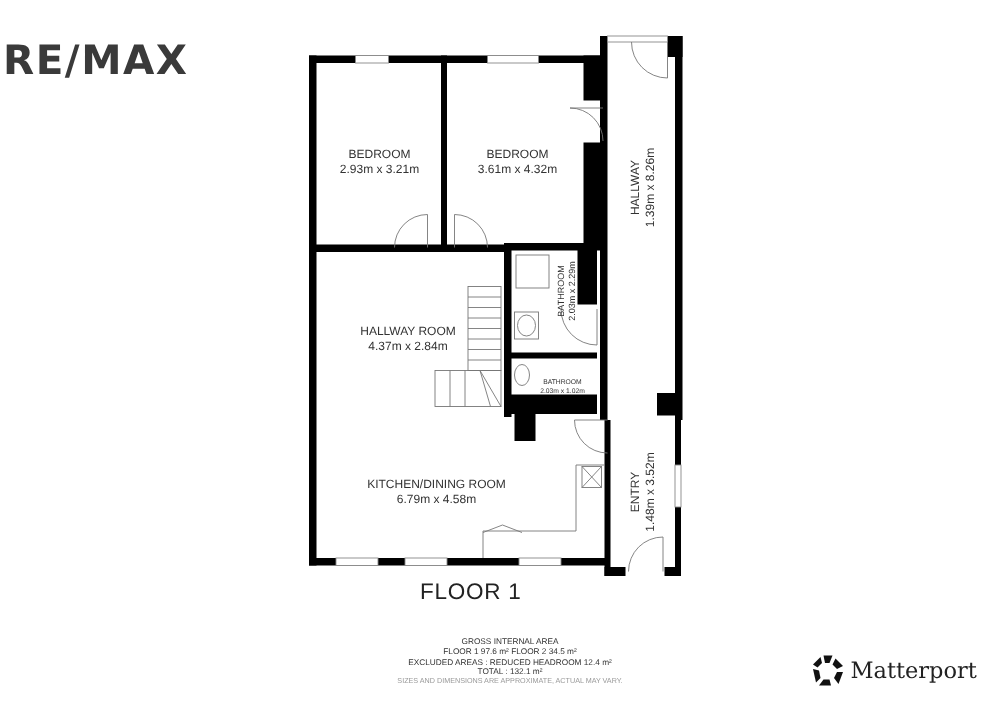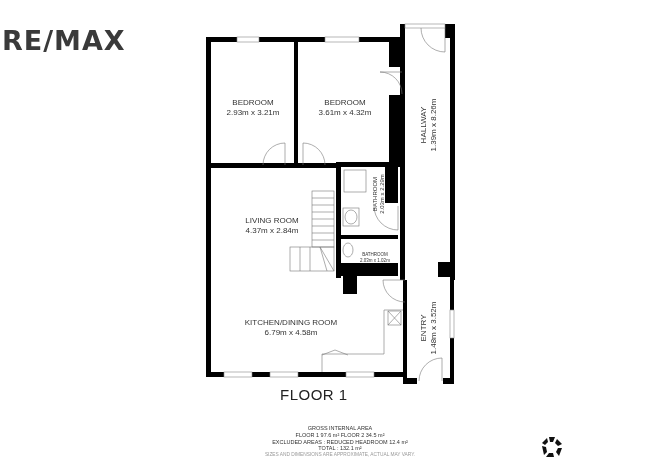--- a/index.html
+++ b/index.html
@@ -107,21 +107,21 @@
 </div>
 <div class="lbl" style="left:313px;top:98px;width:64px;">
   <div>BEDROOM</div>
   <div>3.61m x 4.32m</div>
 </div>
 <div class="lbl rot" style="left:397px;top:115px;width:64px;">
   <div>HALLWAY</div>
   <div>1.39m x 8.26m</div>
 </div>
 <div class="lbl" style="left:237px;top:216px;width:70px;">
-  <div>LIVING ROOM</div>
+  <div>HALLWAY ROOM</div>
   <div>4.37m x 2.84m</div>
 </div>
 <div class="lbl rot" style="left:351px;top:187px;width:56px;font-size:6px;line-height:7px;">
   <div>BATHROOM</div>
   <div>2.03m x 2.29m</div>
 </div>
 <div class="lbl small" style="left:358px;top:252px;width:34px;">
   <div>BATHROOM</div>
   <div>2.03m x 1.02m</div>
 </div>
@@ -148,13 +148,14 @@
   <svg width="22" height="22" viewBox="0 0 22 22">
     <g fill="#111">
       <polygon points="8,1 14,1 12,6 9,6"></polygon>
       <polygon points="16,3 21,8 17,10 14,7"></polygon>
       <polygon points="21,12 18,20 15,16 17,12"></polygon>
       <polygon points="13,21 5,21 8,17 12,17"></polygon>
       <polygon points="3,19 1,10 5,11 6,16"></polygon>
       <polygon points="1,7 6,2 7,6 4,9"></polygon>
     </g>
   </svg>
+  <span>Matterport</span>
 </div>
 
 </body></html>

